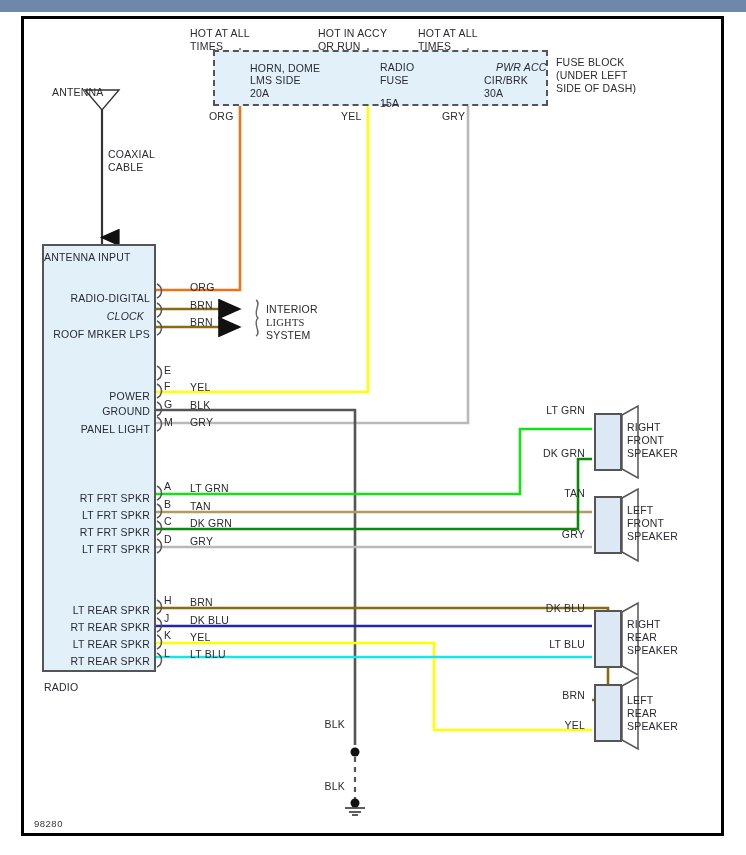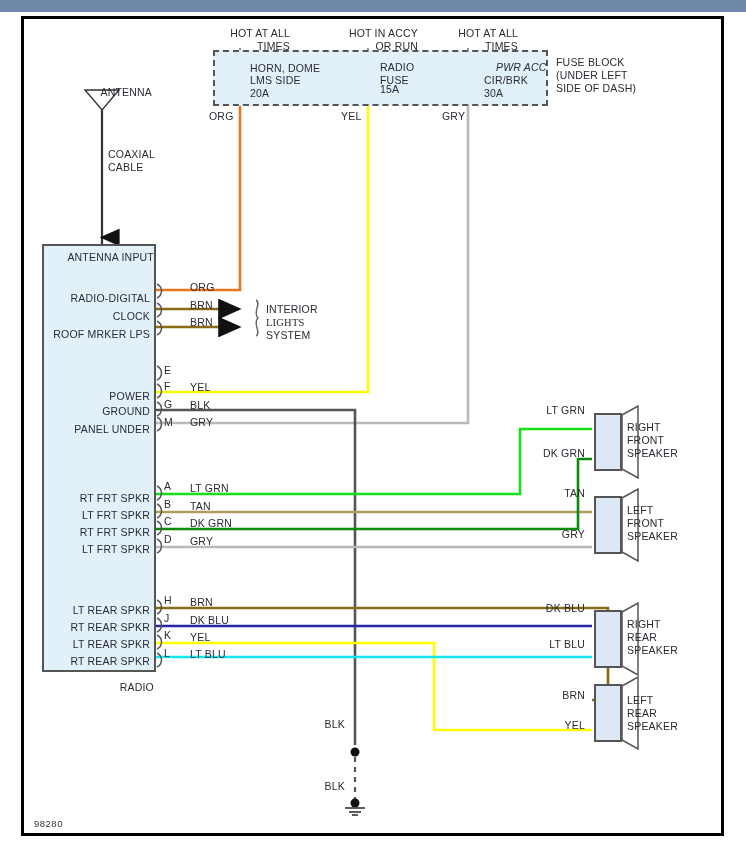--- a/index.html
+++ b/index.html
@@ -4,21 +4,21 @@
 <style>
   html,body{margin:0;padding:0;background:#ffffff;}
   body{width:746px;height:855px;position:relative;font-family:"Liberation Sans",sans-serif;overflow:hidden;}
   #root{position:absolute;left:0;top:0;width:746px;height:855px;}
   .topbar{position:absolute;left:0;top:0;width:746px;height:12px;background:#6f87a8;}
   .frame{position:absolute;left:21px;top:16px;width:703px;height:820px;border:3px solid #000;background:#fff;box-sizing:border-box;}
   .shadow{position:absolute;left:24px;top:19px;width:703px;height:820px;background:#c9c9c9;z-index:-1;}
   .lyr{position:absolute;left:0;top:0;width:746px;height:855px;pointer-events:none;}
   .tx{position:absolute;font-size:10.5px;color:#2a2a33;letter-spacing:.2px;line-height:13px;white-space:pre;}
   .tx.r{text-align:right;}
-  .tx.c{text-align:right;}
+  .tx.c{text-align:left;}
   .box{position:absolute;box-sizing:border-box;}
   .fuseblock{border:2px dashed #555;background:#e2f0fa;}
   .radiobox{border:2px solid #555;background:#e2f0fa;}
   .spkbody{border:2px solid #555;background:#dce9f5;}
   .idnum{position:absolute;left:34px;top:818px;font-size:9.5px;color:#33333c;letter-spacing:.5px;}
 </style>
 </head>
 <body>
 
 <div id="root">
@@ -164,46 +164,46 @@
     <div class="tx c" style="left:318px;top:27px;width:100px;">HOT IN ACCY</div>
     <div class="tx c" style="left:318px;top:40px;width:100px;">OR RUN</div>
     <div class="tx c" style="left:418px;top:27px;width:100px;">HOT AT ALL</div>
     <div class="tx c" style="left:418px;top:40px;width:100px;">TIMES</div>
 
     <div class="tx" style="left:250px;top:62px;">HORN, DOME</div>
     <div class="tx" style="left:250px;top:74px;">LMS SIDE</div>
     <div class="tx" style="left:250px;top:87px;">20A</div>
     <div class="tx" style="left:380px;top:61px;">RADIO</div>
     <div class="tx" style="left:380px;top:74px;">FUSE</div>
-    <div class="tx" style="left:380px;top:83px;">15A</div>
+    <div class="tx" style="left:380px;top:97px;">15A</div>
     <div class="tx" style="left:496px;top:61px;font-style:italic;">PWR ACC</div>
     <div class="tx" style="left:484px;top:74px;">CIR/BRK</div>
     <div class="tx" style="left:484px;top:87px;text-align:right;">30A</div>
 
     <div class="tx" style="left:556px;top:56px;">FUSE BLOCK</div>
     <div class="tx" style="left:556px;top:69px;">(UNDER LEFT</div>
     <div class="tx" style="left:556px;top:82px;">SIDE OF DASH)</div>
 
     <div class="tx" style="left:209px;top:110px;">ORG</div>
     <div class="tx" style="left:341px;top:110px;">YEL</div>
     <div class="tx" style="left:442px;top:110px;">GRY</div>
 
     <div class="tx c" style="left:52px;top:86px;width:100px;">ANTENNA</div>
     <div class="tx" style="left:108px;top:148px;">COAXIAL</div>
     <div class="tx" style="left:108px;top:161px;">CABLE</div>
 
     <div class="tx c" style="left:44px;top:251px;width:110px;">ANTENNA INPUT</div>
     <div class="tx c" style="left:44px;top:681px;width:110px;">RADIO</div>
 
     <div class="tx r" style="left:20px;top:292px;width:130px;">RADIO-DIGITAL</div>
-    <div class="tx r" style="left:20px;top:310px;width:130px;">CLOCK</div>
+    <div class="tx r" style="left:14px;top:310px;width:130px;font-style:italic;">CLOCK</div>
     <div class="tx r" style="left:20px;top:328px;width:130px;">ROOF MRKER LPS</div>
     <div class="tx r" style="left:20px;top:390px;width:130px;">POWER</div>
     <div class="tx r" style="left:20px;top:405px;width:130px;">GROUND</div>
-    <div class="tx r" style="left:20px;top:423px;width:130px;">PANEL UNDER</div>
+    <div class="tx r" style="left:20px;top:423px;width:130px;">PANEL LIGHT</div>
     <div class="tx r" style="left:20px;top:492px;width:130px;">RT FRT SPKR</div>
     <div class="tx r" style="left:20px;top:509px;width:130px;">LT FRT SPKR</div>
     <div class="tx r" style="left:20px;top:526px;width:130px;">RT FRT SPKR</div>
     <div class="tx r" style="left:20px;top:543px;width:130px;">LT FRT SPKR</div>
     <div class="tx r" style="left:20px;top:604px;width:130px;">LT REAR SPKR</div>
     <div class="tx r" style="left:20px;top:621px;width:130px;">RT REAR SPKR</div>
     <div class="tx r" style="left:20px;top:638px;width:130px;">LT REAR SPKR</div>
     <div class="tx r" style="left:20px;top:655px;width:130px;">RT REAR SPKR</div>
 
     <div class="tx" style="left:164px;top:364px;">E</div>

